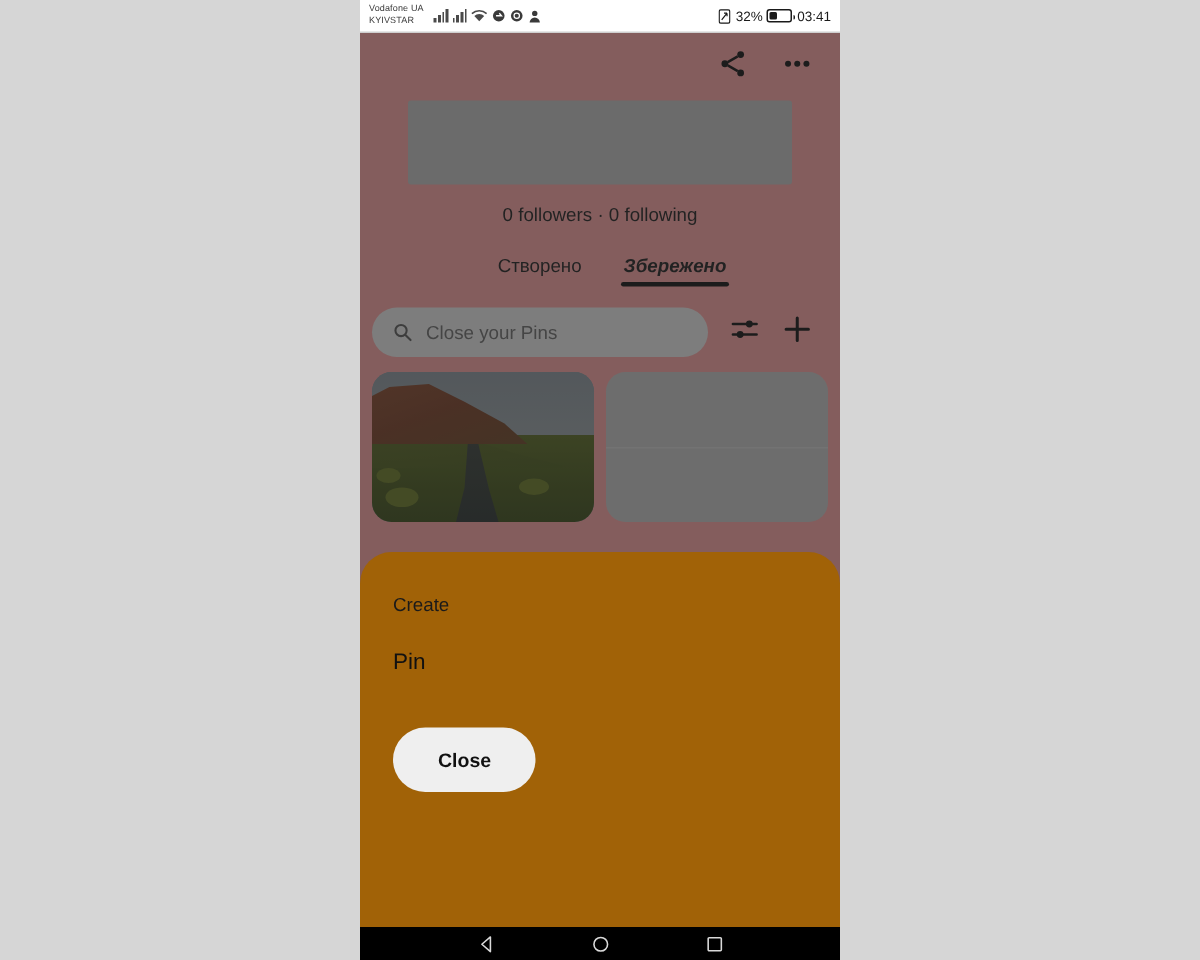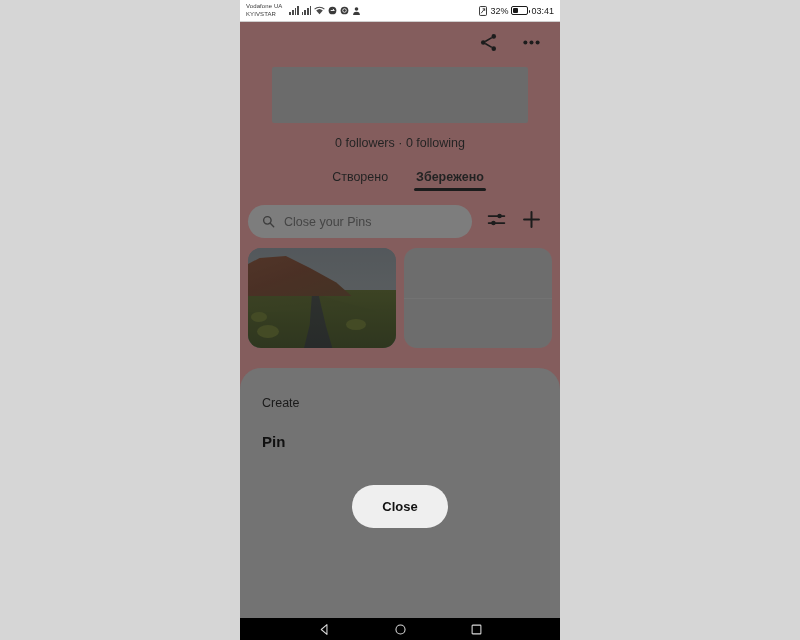--- a/index.html
+++ b/index.html
@@ -71,21 +71,21 @@
   .followers {
     text-align:center; font-size: 12.5px; color:#1f1f1f;
     margin-top: 13px;
   }
   .tabs {
     display:flex; justify-content:center; gap: 28px;
     margin-top: 20px;
     padding-left: 16px;
   }
   .tab { font-size: 12.5px; color:#1f1f1f; padding-bottom: 7px; position: relative; }
-  .tab.active { font-weight: bold; }
+  .tab.active { font-weight: bold; font-style: italic; }
   .tab.active::after {
     content:""; position:absolute; left:-2px; right:-2px; bottom:0;
     height: 3px; background:#111; border-radius: 2px;
   }
   .searchrow {
     display:flex; align-items:center; gap: 14px;
     padding: 14px 18px 0 8px;
   }
   .searchfield {
     flex: 1; height: 33px; border-radius: 17px;
@@ -132,29 +132,29 @@
     position:absolute; left:0; right:0; top:50%; height:1px; background:#d6d6d6;
   }
   
   #scrim {
     position:absolute; left:0; top:22px; width:320px; height:596px;
     background: rgba(38,38,38,.56);
   }
   
   #sheet {
     position:absolute; left:0; top:368px; width:320px; height:250px;
-    background:#737373; border-radius: 21px 21px 0 0;
+    background:#a16207; border-radius: 21px 21px 0 0;
     padding: 28px 22px 4px 22px;
   }
   .sheet-title { font-size: 12.5px; color:#1a1a1a; }
   .sheet-opt {
-    font-size: 15px; font-weight: bold; color:#111;
+    font-size: 15px; font-weight: normal; color:#111;
     margin-top: 23px;
   }
-  .close-wrap { display:flex; justify-content:center; margin-top: 35px; }
+  .close-wrap { display:flex; justify-content:flex-start; margin-top: 35px; }
   .close-btn {
     background:#efefef; border:none; border-radius: 26px;
     padding: 14px 30px; font-size: 13px; font-weight: bold; color:#111;
     font-family:"Liberation Sans", sans-serif; cursor:pointer;
   }
   
   #navbar {
     position:absolute; left:0; bottom:0; width:320px; height:22px;
     background:#000; display:flex; align-items:center;
     justify-content: space-around; padding: 0 46px;

